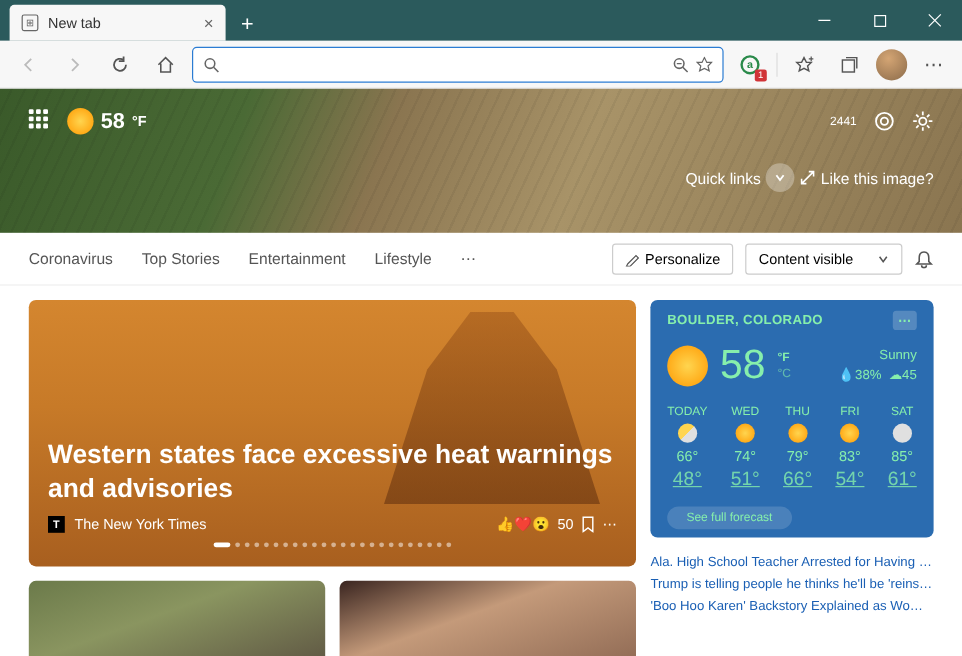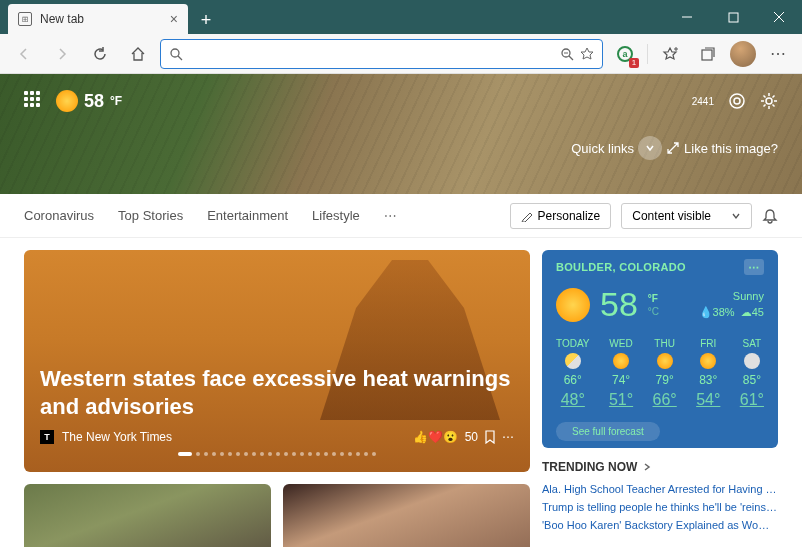--- a/index.html
+++ b/index.html
@@ -363,26 +363,20 @@
             <div>SAT</div>
             <div class="dicon cloud"></div>
             <div class="wc-hi">85°</div>
             <div class="wc-lo">61°</div>
           </div>
         </div>
       <div class="wc-forecast"><span>See full forecast</span></div>
     </div>
 
     <div class="trending">
-      <div class="tr-head">
-          <span>TRENDING NOW</span>
-          <svg width="8" height="8">
-            <path d="M2 1 L6 4 L2 7" fill="none" stroke="#666" stroke-width="1.5"></path>
-          </svg>
-        </div>
       <div id="tr-list">
           <div class="tr-item">Ala. High School Teacher Arrested for Having Sex…</div>
           <div class="tr-item">Trump is telling people he thinks he'll be 'reinstat…</div>
           <div class="tr-item">'Boo Hoo Karen' Backstory Explained as Woman …</div>
         </div>
     </div>
   </div>
 </div>
 
 </body></html>

